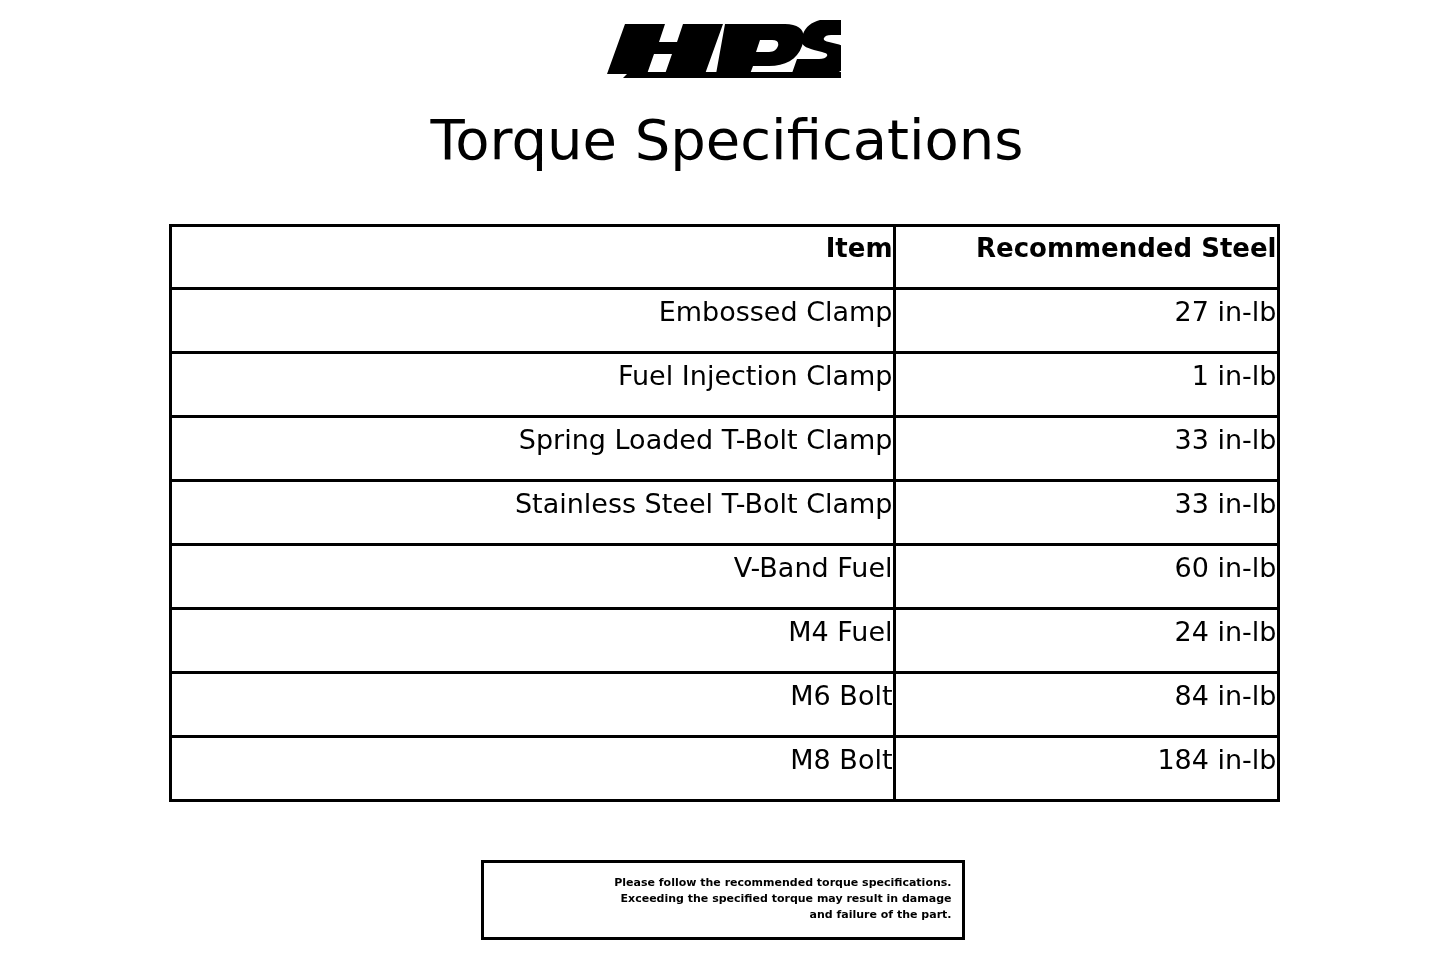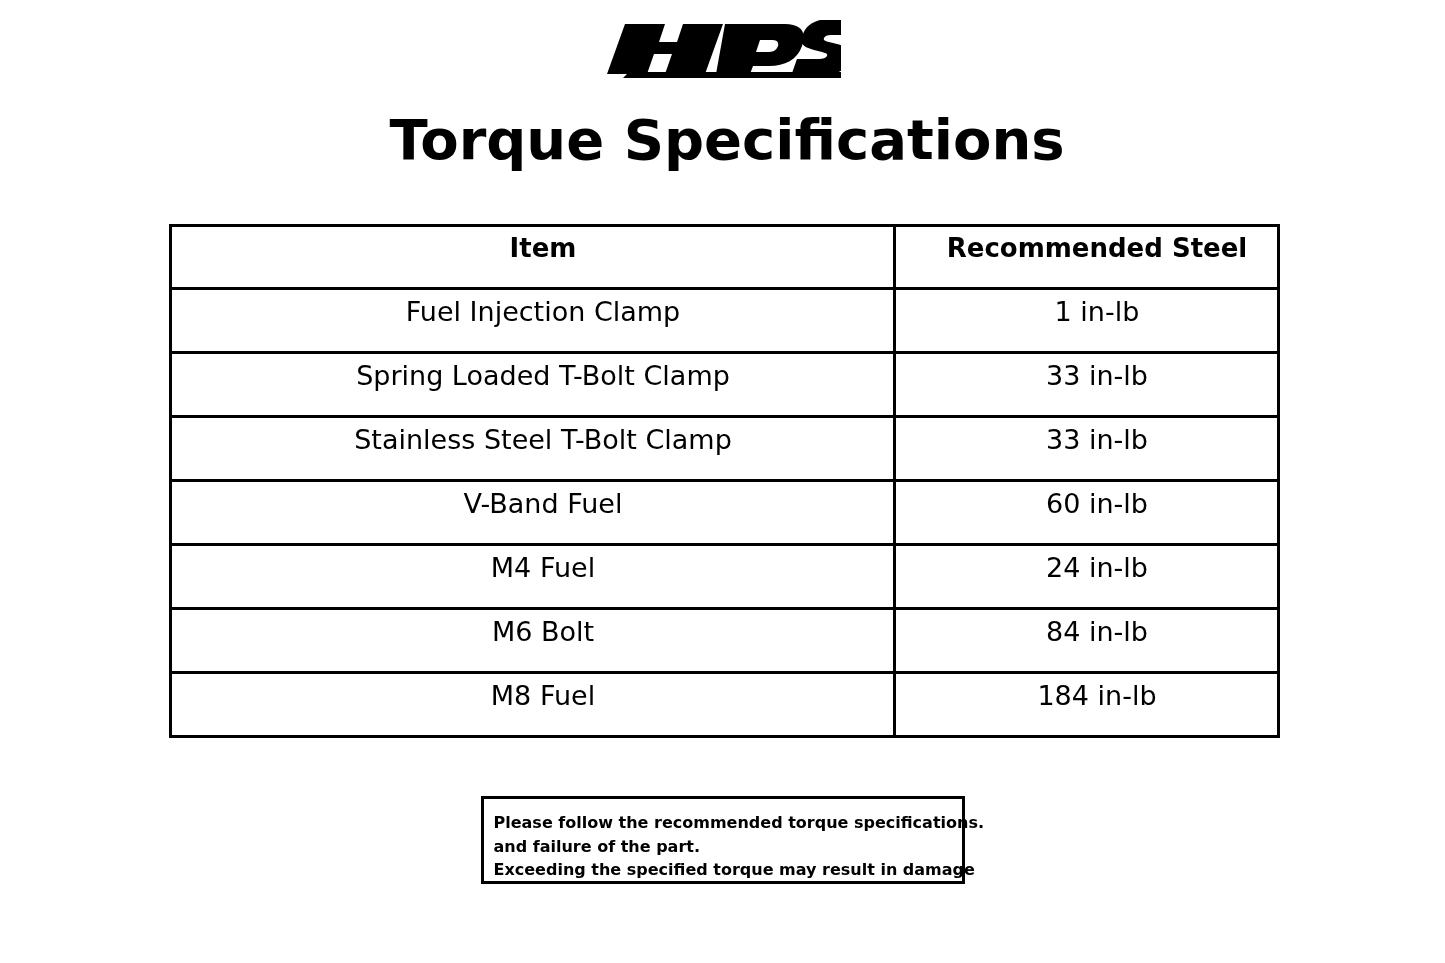--- a/index.html
+++ b/index.html
@@ -30,41 +30,41 @@
     position: relative;
     width: 236px;
     height: 62px;
   }
   .logo svg { display: block; }
 
   
   .page-title {
     text-align: center;
     font-size: 56px;
-    font-weight: 700;
+    font-weight: 400;
     letter-spacing: 0px;
     margin: 26px 0 0 9px;
     font-family: "DejaVu Sans", sans-serif;
     line-height: 1.15;
   }
 
   
   .table-wrap {
     margin: 52px auto 0 auto;
     width: 1108px;
   }
   table.spec-table {
     width: 100%;
     border-collapse: collapse;
     table-layout: fixed;
   }
   table.spec-table th,
   table.spec-table td {
     border: 3px solid #000000;
-    text-align: center;
+    text-align: right;
     vertical-align: middle;
     padding: 6px 0 24px 22px;
     font-size: 27px;
     font-weight: 400;
     height: 48px;
     box-sizing: border-box;
     font-family: "DejaVu Sans", sans-serif;
     white-space: nowrap;
     overflow: hidden;
   }
@@ -79,23 +79,23 @@
   
   .note-wrap {
     display: flex;
     justify-content: center;
     margin-top: 58px;
   }
   .note-box {
     border: 3px solid #000000;
     width: 484px;
     box-sizing: border-box;
-    padding: 12px 10px 0 10px;
-    text-align: left;
-    font-size: 16px;
+    padding: 12px 10px 14px 10px;
+    text-align: right;
+    font-size: 11px;
     line-height: 1.45;
     font-weight: bold;
     font-family: "DejaVu Sans", sans-serif;
   }
   .note-box div { white-space: nowrap; }
 </style>
 </head>
 <body>
 
 <div class="logo-wrap">
@@ -124,20 +124,24 @@
       <col class="col-torque">
     </colgroup>
     <thead>
       <tr>
         <th>Item</th>
         <th>Recommended Steel</th>
       </tr>
     </thead>
     <tbody>
       <tr>
+        <td>Embossed Clamp</td>
+        <td>27 in-lb</td>
+      </tr>
+      <tr>
         <td>Fuel Injection Clamp</td>
         <td>1 in-lb</td>
       </tr>
       <tr>
         <td>Spring Loaded T-Bolt Clamp</td>
         <td>33 in-lb</td>
       </tr>
       <tr>
         <td>Stainless Steel T-Bolt Clamp</td>
         <td>33 in-lb</td>
@@ -148,26 +152,26 @@
       </tr>
       <tr>
         <td>M4 Fuel</td>
         <td>24 in-lb</td>
       </tr>
       <tr>
         <td>M6 Bolt</td>
         <td>84 in-lb</td>
       </tr>
       <tr>
-        <td>M8 Fuel</td>
+        <td>M8 Bolt</td>
         <td>184 in-lb</td>
       </tr>
     </tbody>
   </table>
 </div>
 
 <div class="note-wrap">
   <div class="note-box">
     <div>Please follow the recommended torque specifications.</div>
+    <div>Exceeding the specified torque may result in damage</div>
     <div>and failure of the part.</div>
-    <div>Exceeding the specified torque may result in damage</div>
   </div>
 </div>
 
 </body></html>

